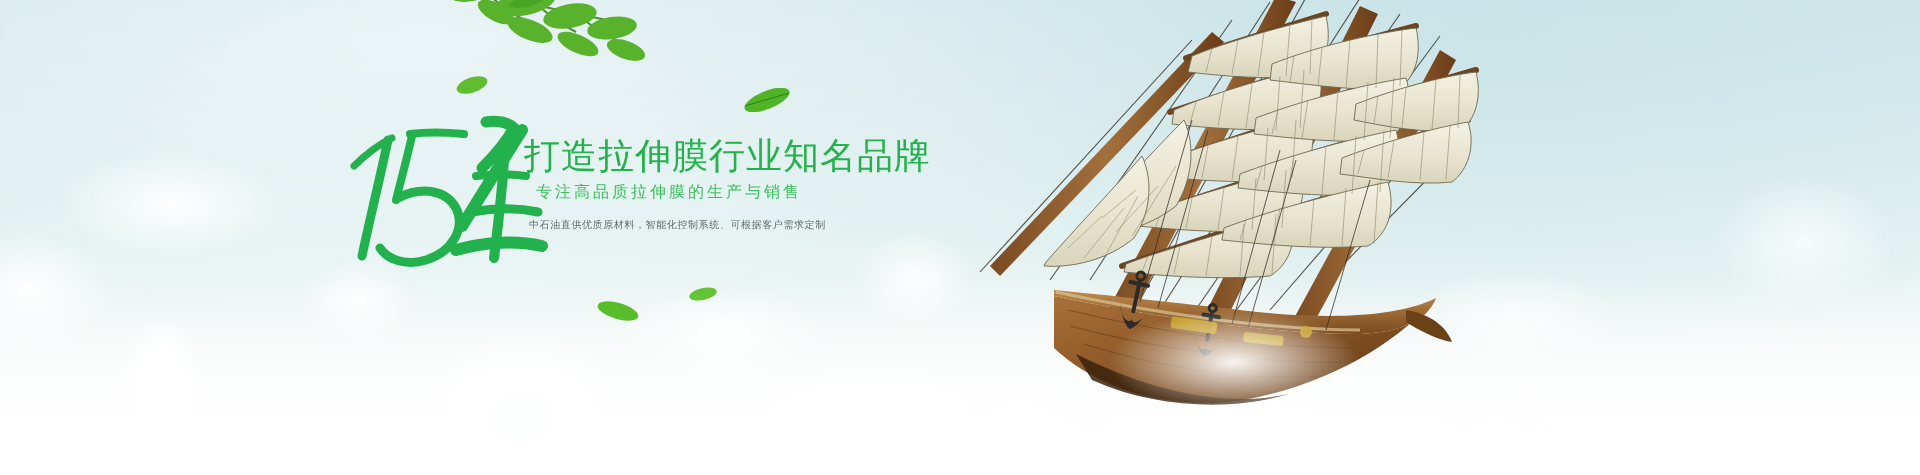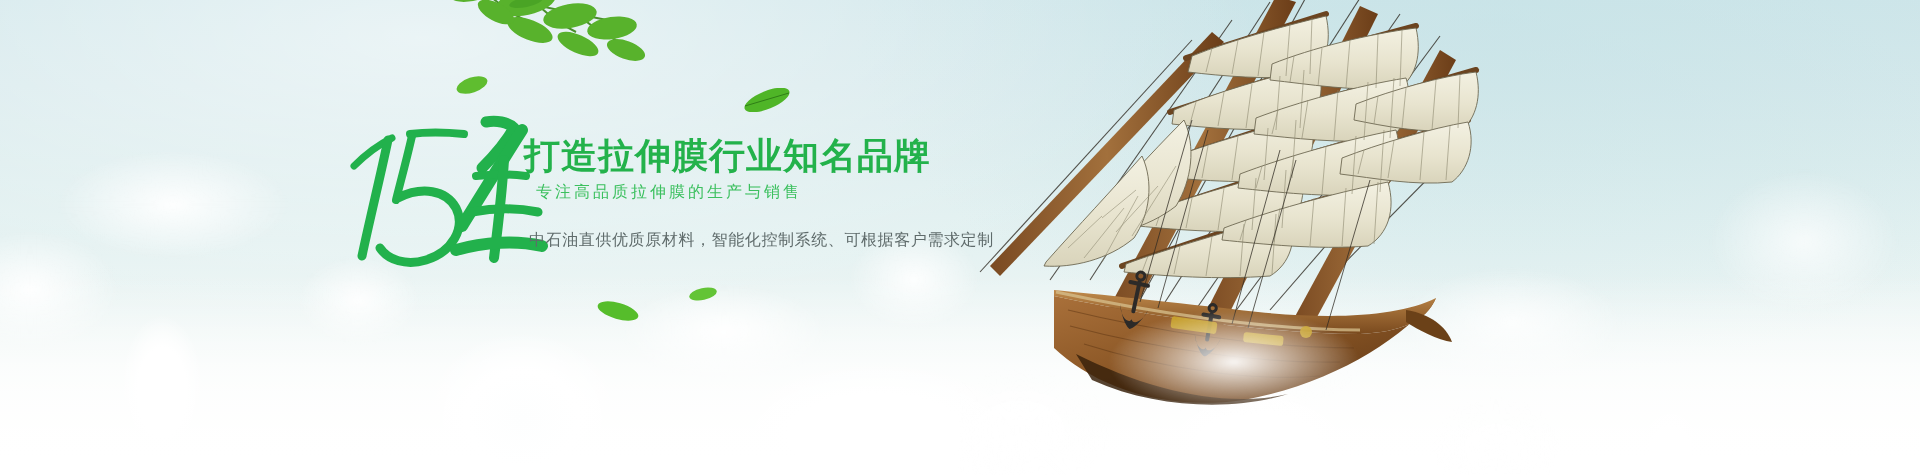--- a/index.html
+++ b/index.html
@@ -116,41 +116,41 @@
 
   .years{
     position:absolute;left:0;top:0;width:230px;height:175px;
   }
   .years svg{display:block;width:100%;height:100%;}
 
   .headline{
     position:absolute;
     left:188px;top:38px;
     font-size:36px;
-    font-weight:bold;
+    font-weight:normal;
     letter-spacing:1px;
     color:#23b24b;
     white-space:nowrap;
     line-height:1;
     text-align:center;
   }
   .subline{
     position:absolute;
     left:200px;top:84px;
     font-size:16px;
     font-weight:normal;
     letter-spacing:3px;
     color:#3cc05f;
     white-space:nowrap;
     line-height:1;
   }
   .tagline{
     position:absolute;
-    left:193px;top:132px;
-    font-size:16px;
+    left:193px;top:120px;
+    font-size:10px;
     letter-spacing:.6px;
     color:#5f6b6b;
     white-space:nowrap;
     line-height:1;
   }
 </style>
 </head>
 <body>
 
 <div class="banner">

